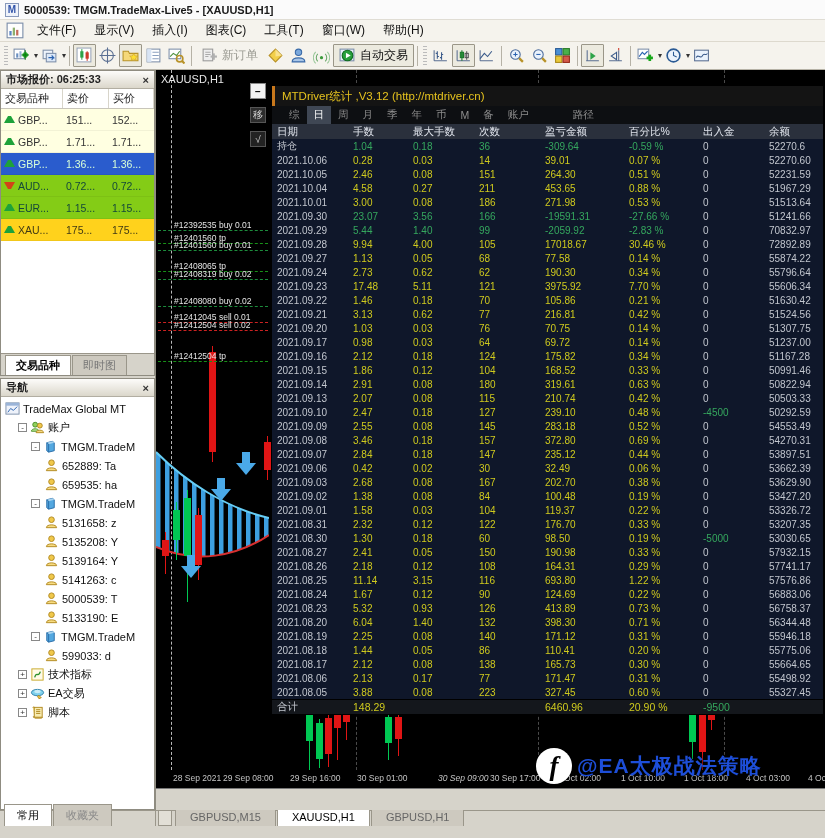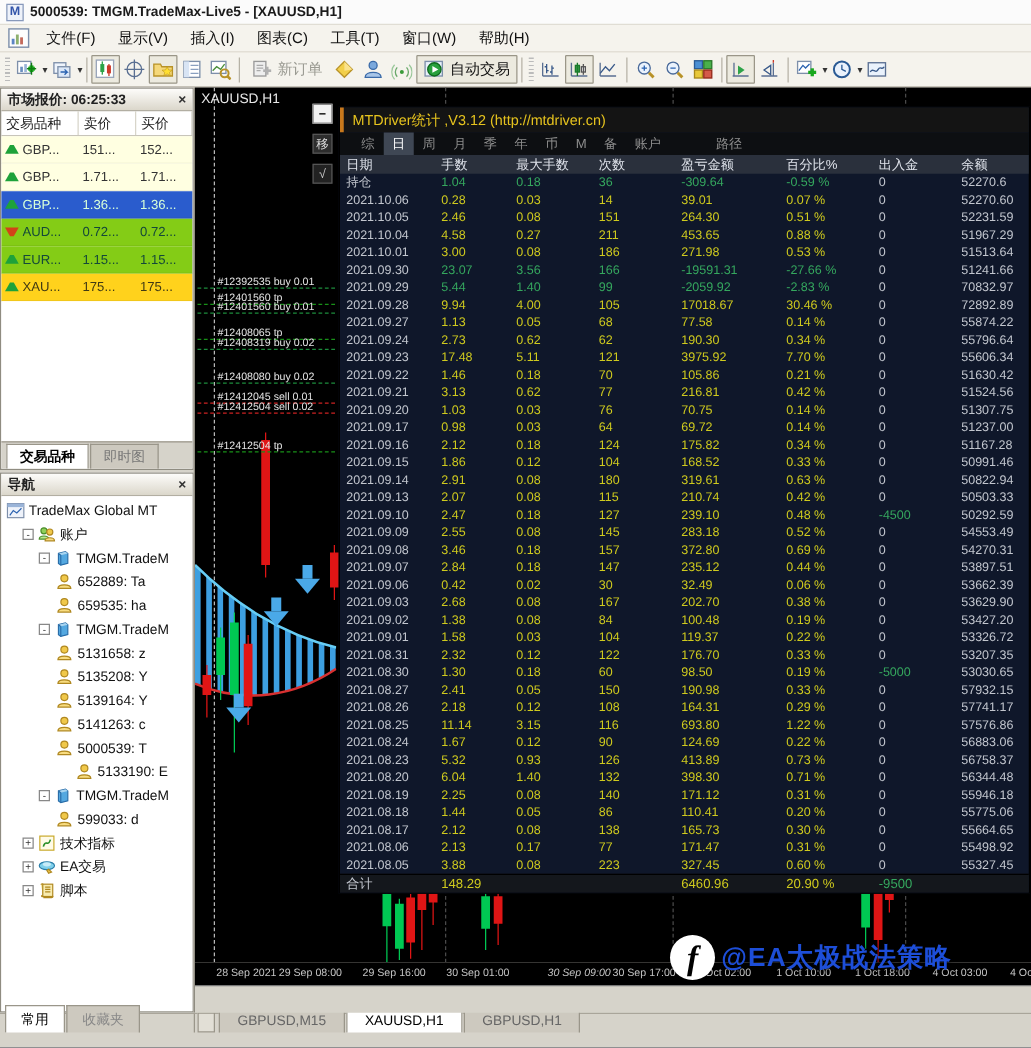--- a/index.html
+++ b/index.html
@@ -518,21 +518,21 @@
             </div>
             <div class="tree-item" style="padding-left: 43px;">
               <span style="width: 15px; height: 15px; flex: 0 0 15px; display: flex;">
                 <svg viewBox="0 0 16 16">
                   <circle cx="8" cy="5" r="3" fill="#f0c84a" stroke="#b08820"></circle>
                   <path d="M2.5 13.5 C2.5 9.5 13.5 9.5 13.5 13.5 Z" fill="#f8dc80" stroke="#b08820"></path>
                 </svg>
               </span>
               <span>5000539: T</span>
             </div>
-            <div class="tree-item" style="padding-left: 43px; margin-left: 16px;">
+            <div class="tree-item" style="padding-left: 43px;">
               <span style="width: 15px; height: 15px; flex: 0 0 15px; display: flex;">
                 <svg viewBox="0 0 16 16">
                   <circle cx="8" cy="5" r="3" fill="#f0c84a" stroke="#b08820"></circle>
                   <path d="M2.5 13.5 C2.5 9.5 13.5 9.5 13.5 13.5 Z" fill="#f8dc80" stroke="#b08820"></path>
                 </svg>
               </span>
               <span>5133190: E</span>
             </div>
             <div class="tree-item" style="padding-left: 30px;">
               <span class="expbox">-</span>

